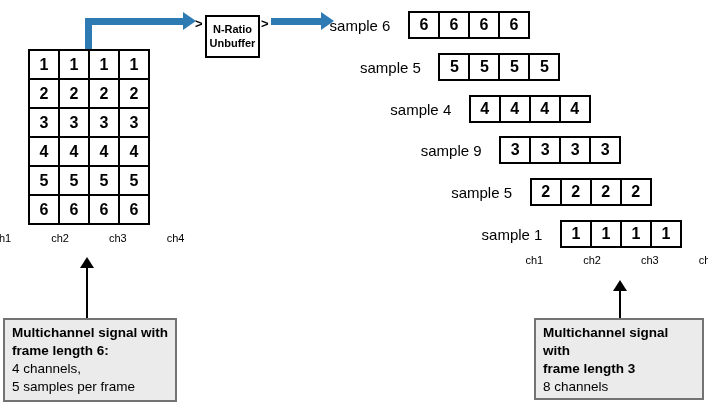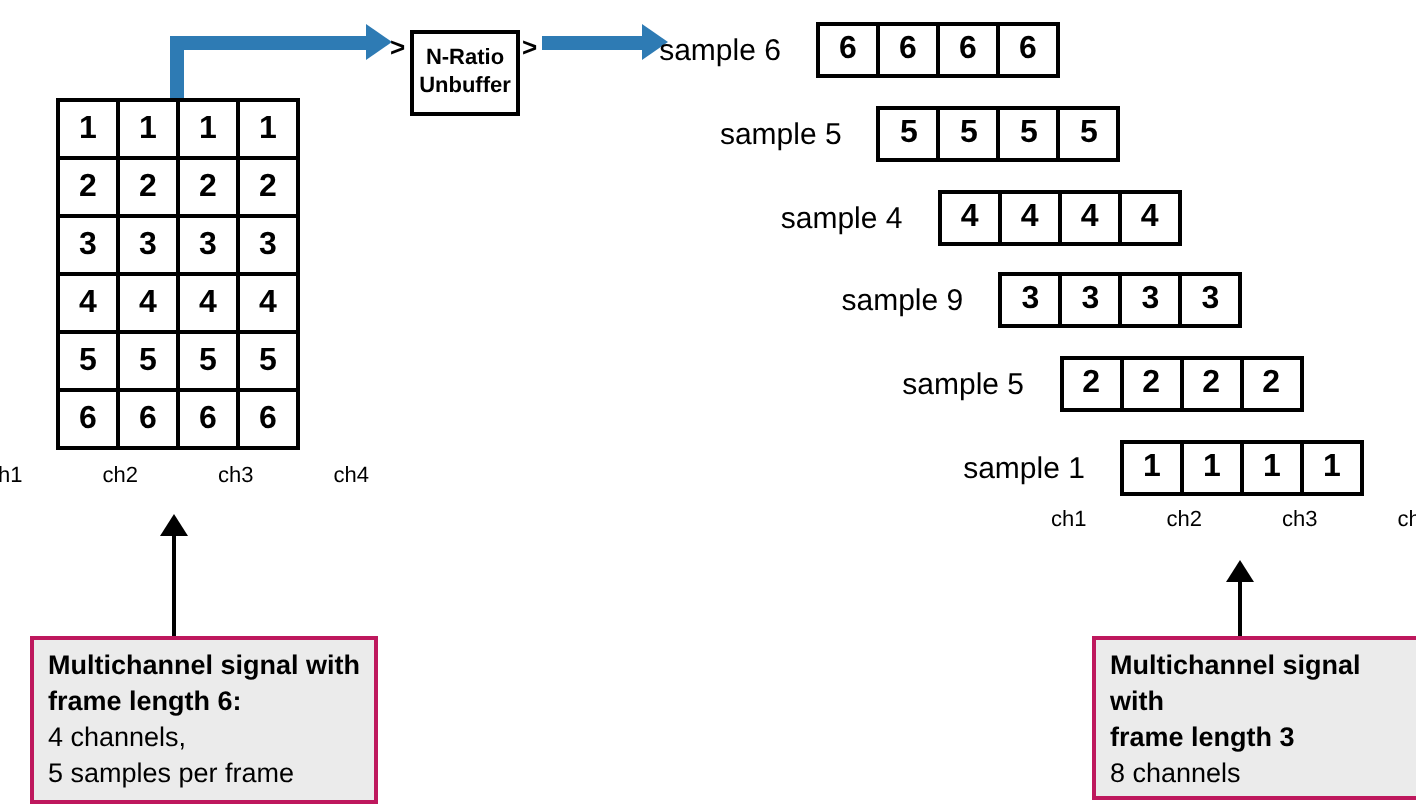--- a/index.html
+++ b/index.html
@@ -34,22 +34,22 @@
   .blue-head{position:absolute;width:0;height:0;
     border-top:9px solid transparent;border-bottom:9px solid transparent;
     border-left:13px solid #2e7bb4;}
   
   .black-line{position:absolute;width:2px;background:#000;}
   .black-head{position:absolute;width:0;height:0;
     border-left:7px solid transparent;border-right:7px solid transparent;
     border-bottom:11px solid #000;}
   
   .note{
-    position:absolute;width:156px;border:2px solid #be185d;background:#ebebeb;
-    padding:4px 7px;font-size:13.5px;line-height:18px;margin-left:12px;
+    position:absolute;width:156px;border:2px solid #737373;background:#ebebeb;
+    padding:4px 7px;font-size:13.5px;line-height:18px;
   }
   .note .b{font-weight:bold;}
 </style>
 </head>
 <body>
 
 <div id="canvas">
 
   <div class="blue" style="left:85px;top:18px;width:7px;height:32px;"></div>
   <div class="blue" style="left:85px;top:18px;width:99px;height:7px;"></div>

